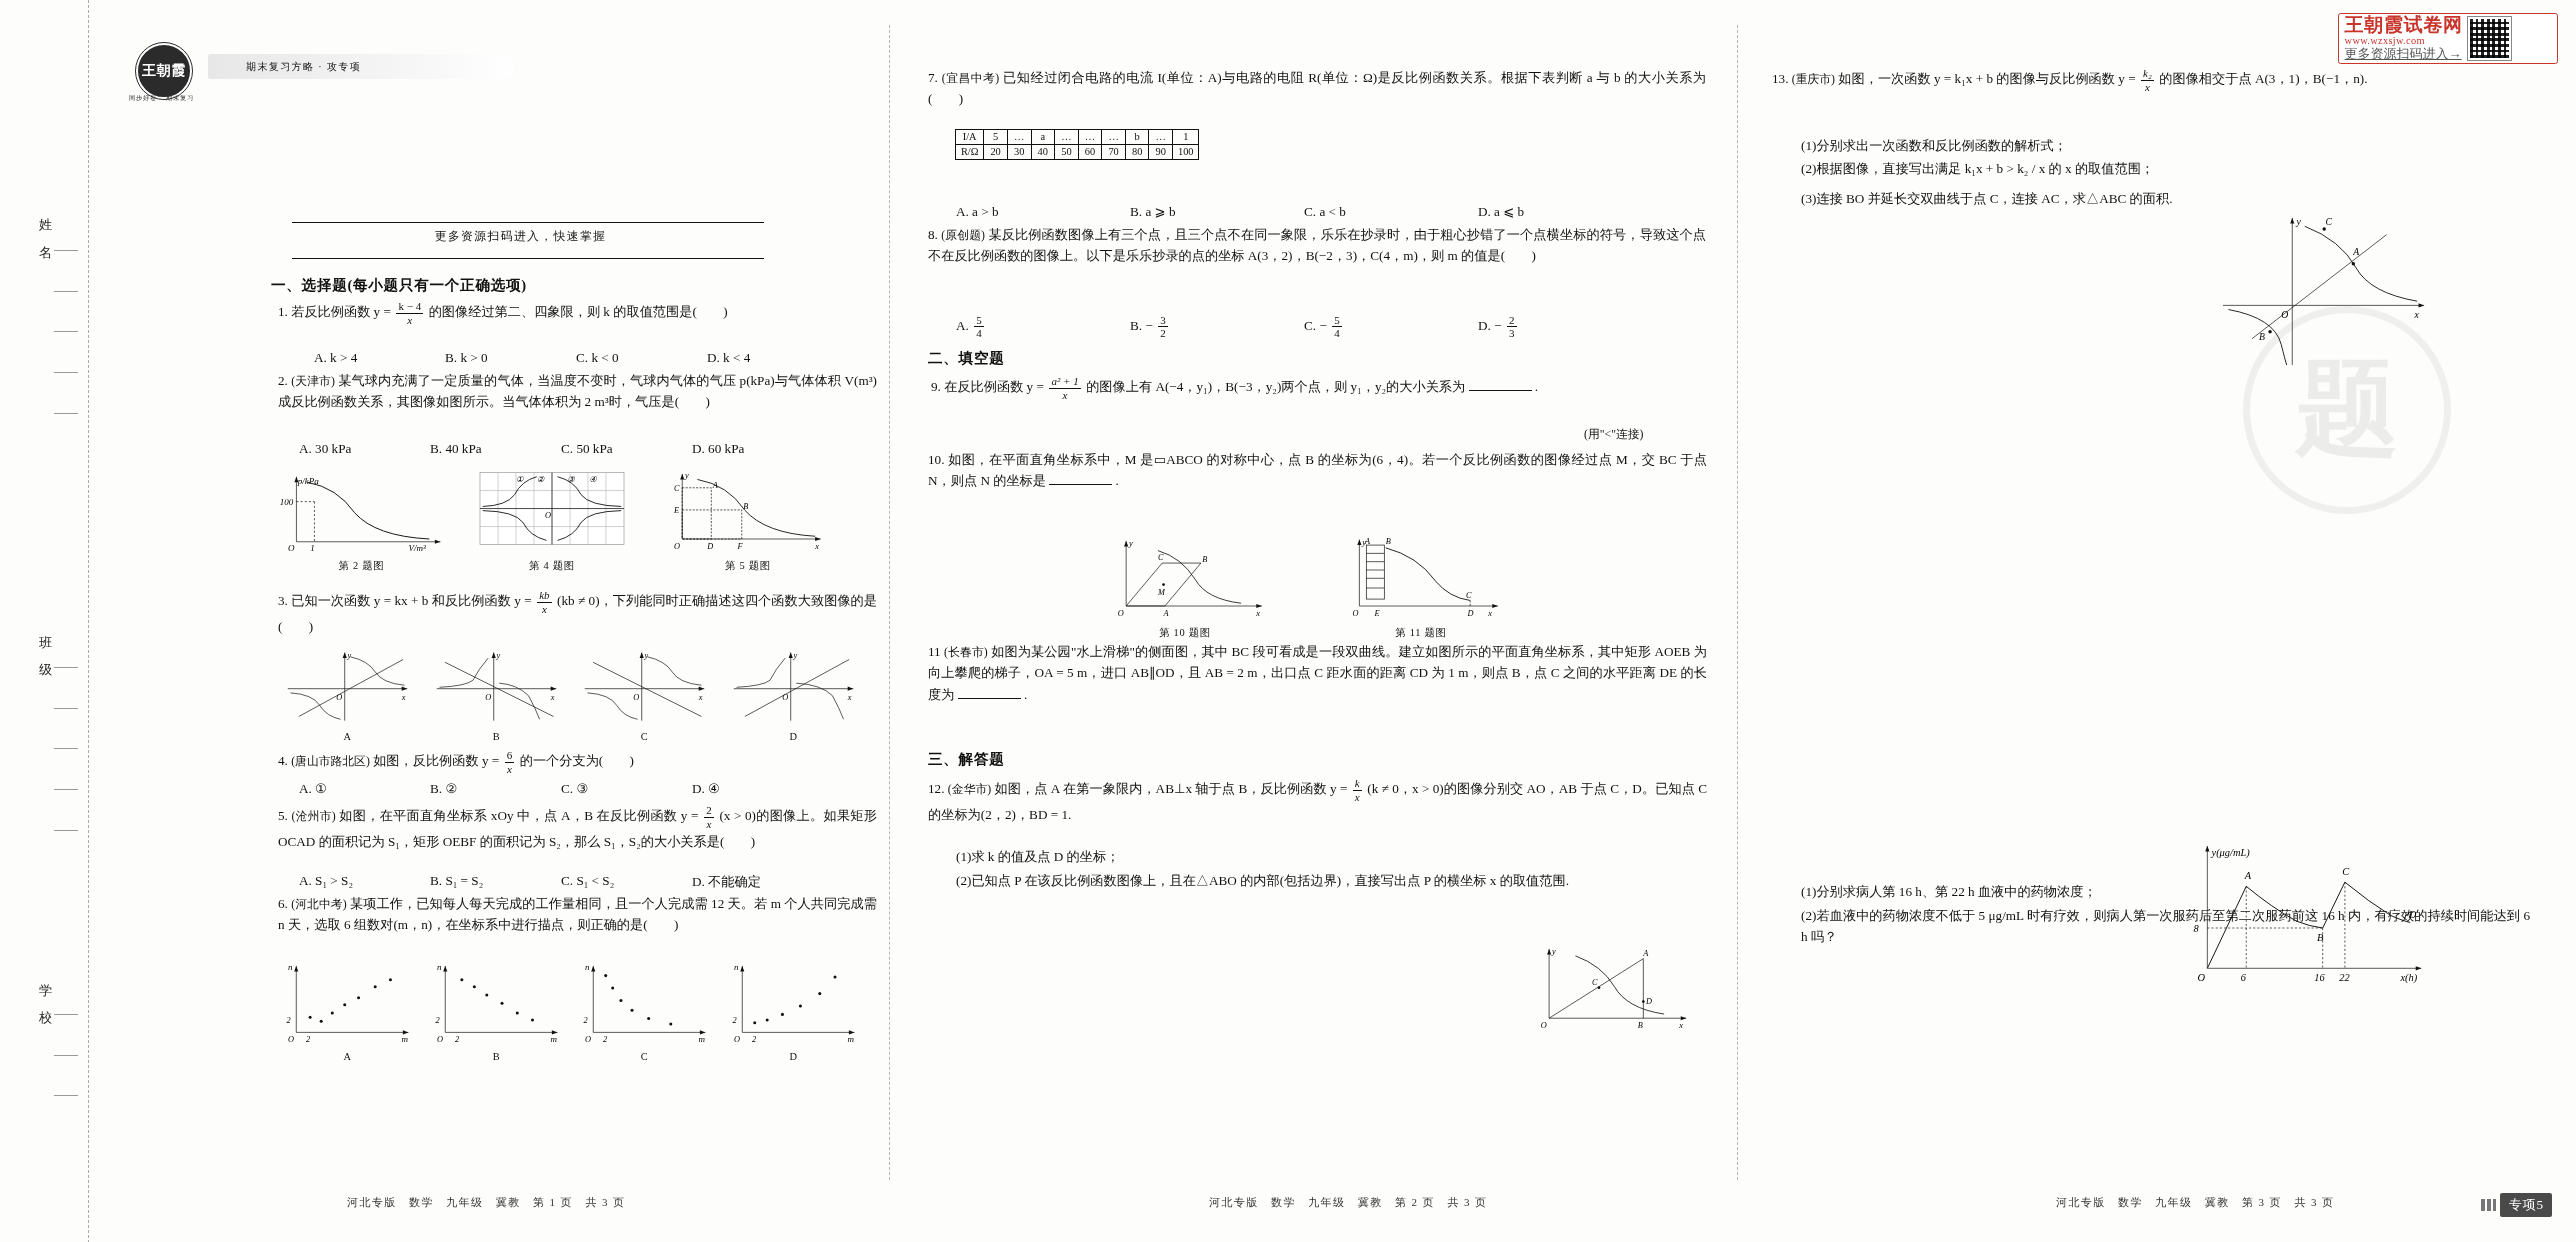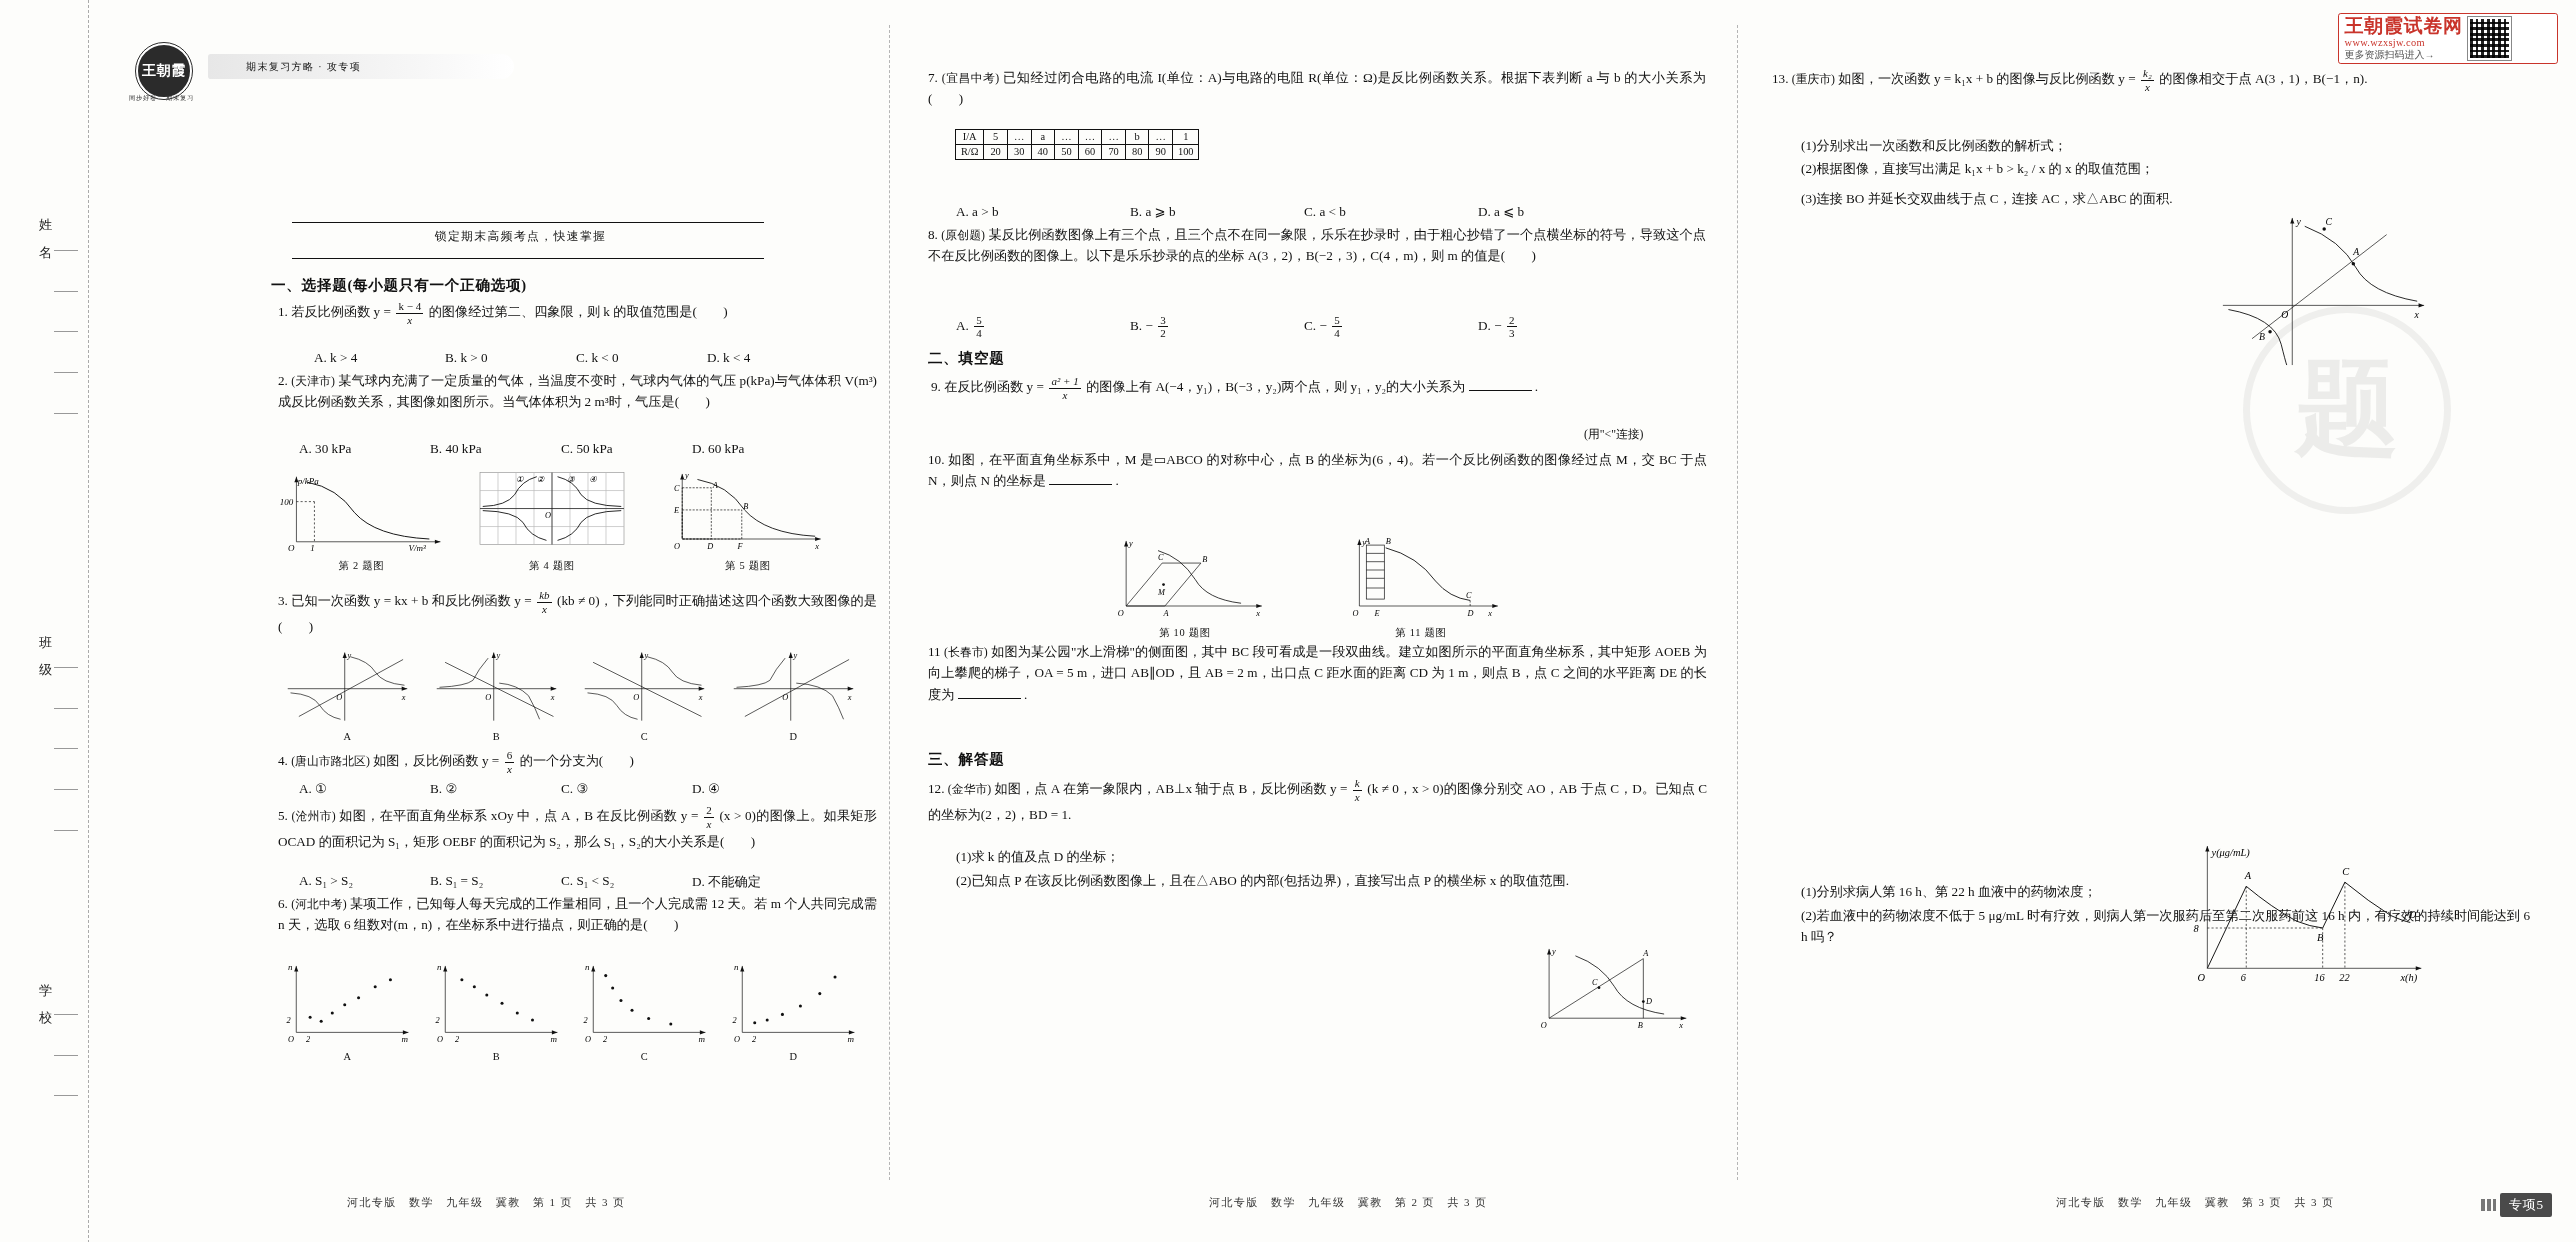--- a/index.html
+++ b/index.html
@@ -18,21 +18,21 @@
   .wm-logo {
     position:absolute; right: 18px; top: 12.5px;
     width: 220px; height: 51px;
     border:1.4px solid #c9342b; border-radius:2.8px;
     background:#fff;
     display:flex; align-items:center; padding:2.8px 5.6px; gap:5.6px;
   }
   .wm-logo .wm-text { line-height:1.15; }
   .wm-logo .wm-t1 { color:#c9342b; font-size:19px; font-weight:bold; letter-spacing:0.7px; }
   .wm-logo .wm-t2 { color:#c9342b; font-size:10.4px; letter-spacing:0.3px; }
-  .wm-logo .wm-t3 { color:#555; font-size:10px; }
+  .wm-logo .wm-t3 { color:#555; font-size:13px;text-decoration:underline; }
   .wm-logo .qr {
     width:43px;height:43px;
     background:
       repeating-linear-gradient(0deg,#222 0 2.8px,#fff 2.8px 5.6px),
       repeating-linear-gradient(90deg,#222 0 2.8px,#fff 2.8px 5.6px);
     background-blend-mode: multiply;
     border:2.1px solid #fff;
     outline:0.7px solid #888;
   }
   .wm-big {
@@ -175,21 +175,21 @@
     &nbsp;&nbsp;
     <span>期末复习</span>
   </div>
 
   <div class="hdr-bar">
     <span>期末复习方略 · 攻专项</span>
   </div>
 
 
   <div class="rule" style="left:292px; top:222px; width:472px;"></div>
-  <div class="subtitle">锁定期末高频考点，快速掌握</div>
+  <div class="subtitle">更多资源扫码进入，快速掌握</div>
   <div class="rule" style="left:292px; top:258px; width:472px;"></div>
 
   <div class="blk sec-h" style="left:271px; top:276px;">一、选择题(每小题只有一个正确选项)</div>
 
   <div class="blk q" style="left:278px; top:300px; width:597px;">
     <span>1. 若反比例函数 y =</span>
     <span class="frac">
       <span class="n">k − 4</span>
       <span class="d ital">x</span>
     </span>

